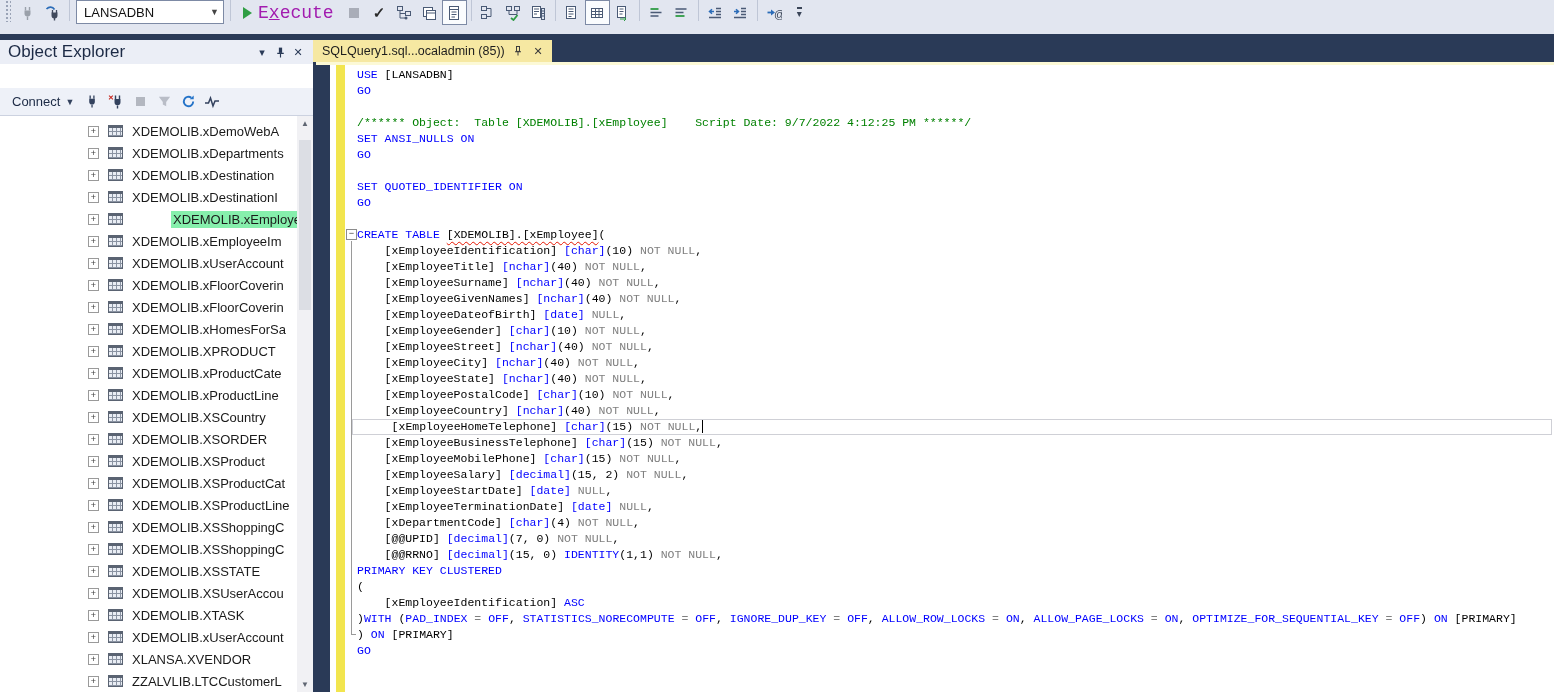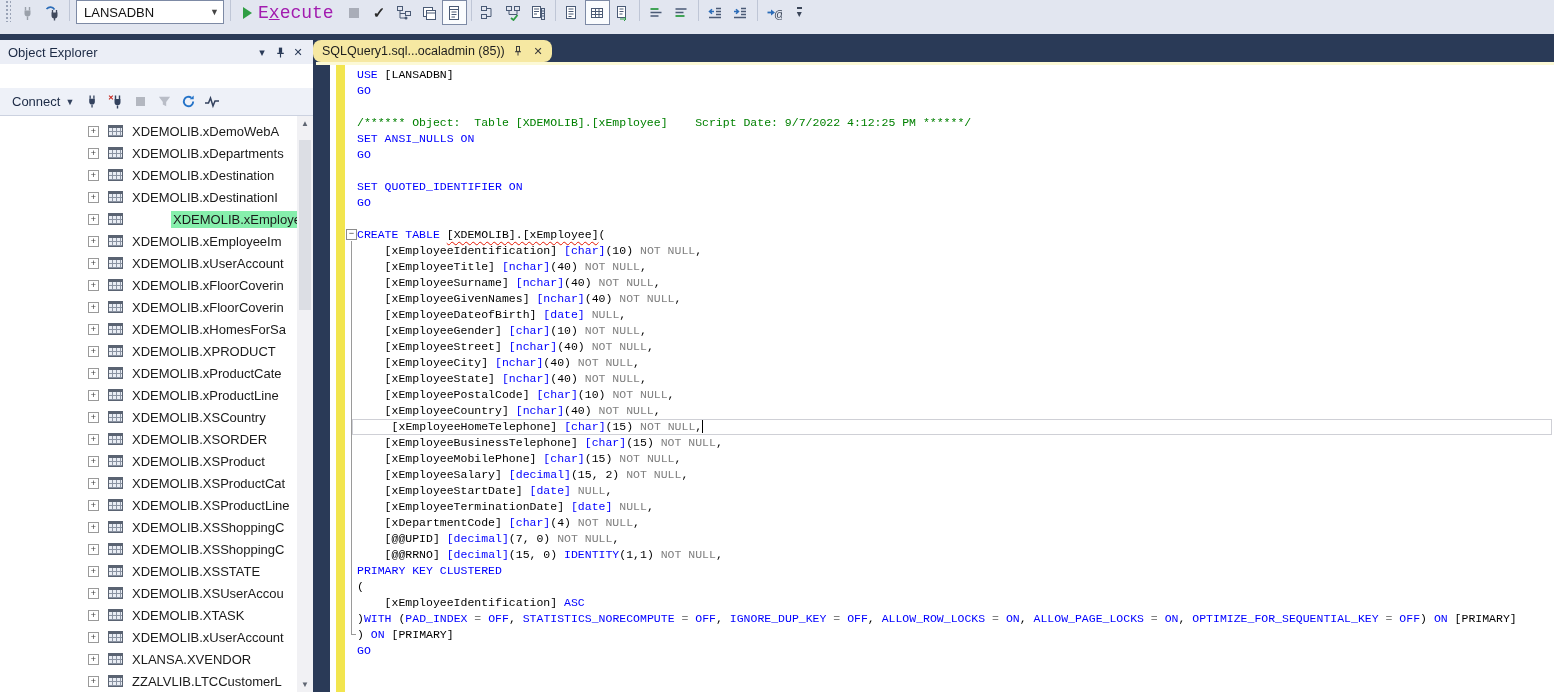--- a/index.html
+++ b/index.html
@@ -28,21 +28,21 @@
   .stop-sq { width:10px; height:10px; background:#a9adb8; }
   .check { font-size:15px; font-weight:bold; color:#2b2b2b; line-height:1; }
   .chev-overflow { font-size:10px; color:#3a4558; border-top:2px solid #3a4558;
     line-height:8px; padding-top:1px; }
 
   
   .oe-panel { position:absolute; left:0; top:40px; width:313px; height:652px;
     display:flex; flex-direction:column; background:#ffffff; }
   .oe-header { height:24px; background:#ebeef6; display:flex; align-items:center;
     padding:0 6px 0 8px; flex:none; }
-  .oe-title { flex:1; font-size:13px; color:#1c2a45; }
+  .oe-title { flex:1; font-size:17px; color:#1c2a45; }
   .oe-hicon { width:18px; height:18px; display:flex; align-items:center;
     justify-content:center; color:#2a3a57; font-size:11px; }
   .oe-toolbar { height:28px; background:#eef1f8; border-bottom:1px solid #ccd2e0;
     display:flex; align-items:center; padding-left:6px; flex:none;margin-top:24px; }
   .oe-connect { display:flex; align-items:center; gap:5px; padding:0 6px; height:24px; }
   .oe-connect-label { font-size:13px; color:#1c2a45; }
   .oe-caret { font-size:9px; color:#33425e; }
   .oe-tbtn { width:24px; height:24px; display:flex; align-items:center; justify-content:center; }
   .tree-wrap { position:relative; flex:1; background:#fff; overflow:hidden; }
   .tree { position:absolute; left:0; top:4px; right:16px; }
@@ -59,21 +59,21 @@
     overflow:hidden; max-width:170px; padding:1px 2px; }
   .tree-label.sel { background:#86efac;margin-left:48px; }
   .tree-scroll { position:absolute; right:0; top:0; bottom:0; width:16px; background:#f1f1f4; }
   .scroll-arrow { position:absolute; left:0; width:16px; height:15px; color:#5f6672;
     font-size:8px; display:flex; align-items:center; justify-content:center; }
   .scroll-thumb { position:absolute; left:2px; width:12px; top:24px; height:170px; background:#dcdee4; }
 
   
   .tab-row { position:absolute; left:313px; top:40px; right:0; height:22px; }
   .doc-tab { display:inline-flex; align-items:center; gap:7px; height:22px;
-    background:#f6e8a2; padding:0 7px 0 9px;border-radius:8px; }
+    background:#f6e8a2; padding:0 7px 0 9px; }
   .tab-title { font-size:12.5px; color:#1d1d1d; white-space:nowrap; }
   .tab-icon { width:13px; height:13px; display:flex; align-items:center;
     justify-content:center; color:#3a3a3a; font-size:11px; }
   .pale-line { position:absolute; left:316px; top:62px; right:0; height:3px; background:#fcf9d6; }
   .editor-body { position:absolute; left:330px; top:65px; right:0; bottom:0; background:#ffffff; }
   .change-bar { position:absolute; left:336px; top:65px; bottom:0; width:9px; background:#f2e54e; }
   .fold-box { position:absolute; left:346px; top:229px; width:11px; height:11px;
     border:1px solid #8c8c8c; background:#fff; font-family:"Liberation Mono",monospace;
     font-size:9px; line-height:9px; text-align:center; color:#333; z-index:3; }
   .outline-line { position:absolute; left:351px; top:241px; width:1px; height:393px;

